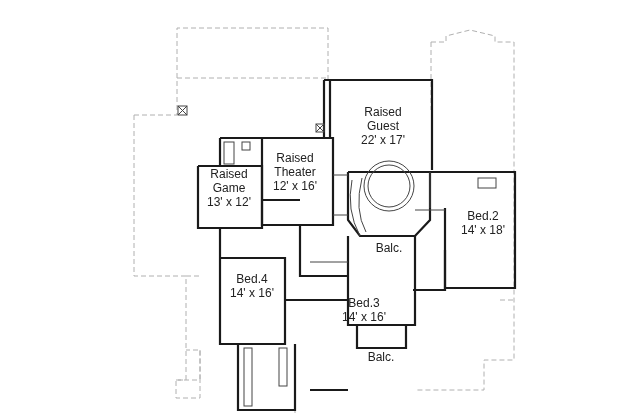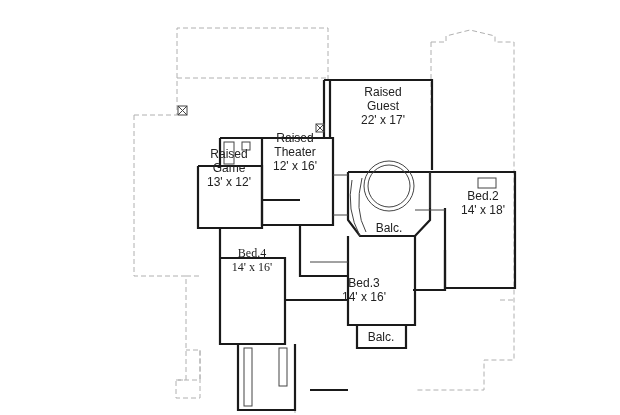--- a/index.html
+++ b/index.html
@@ -1,18 +1,18 @@
 <!DOCTYPE html>
 <html><head>
 <meta charset="utf-8">
 <style>
   html, body { margin:0; padding:0; background:#ffffff; }
   body { width:620px; height:415px; overflow:hidden; position:relative; font-family:"Liberation Sans", sans-serif; }
   svg { position:absolute; left:0; top:0; }
-  .lbl { position:absolute; text-align:center; color:#222; font-size:12px; line-height:14px; white-space:nowrap; transform:translateX(-50%); }
+  .lbl { position:absolute; text-align:center; color:#222; font-size:12px; line-height:14px; white-space:nowrap; transform:translateX(-50%);margin-top:20px; }
   .lbl span { display:block; }
 </style>
 </head>
 <body>
 
 <svg width="620" height="415" viewBox="0 0 620 415">
 
   <g fill="none" stroke="#b0b0b0" stroke-width="1" stroke-dasharray="5,3">
     <polyline points="177,78 177,28 328,28 328,80"></polyline>
     <polyline points="177,78 328,78"></polyline>
@@ -94,21 +94,21 @@
 </div>
 <div class="lbl" style="left:229px;top:147px;">
   <span>Raised</span>
   <span>Game</span>
   <span>13' x 12'</span>
 </div>
 <div class="lbl" style="left:483px;top:189px;">
   <span>Bed.2</span>
   <span>14' x 18'</span>
 </div>
-<div class="lbl" style="left:252px;top:246px;font-family:Liberation Serif, serif;">
+<div class="lbl" style="left:252px;top:252px;">
   <span>Bed.4</span>
   <span>14' x 16'</span>
 </div>
 <div class="lbl" style="left:364px;top:276px;">
   <span>Bed.3</span>
   <span>14' x 16'</span>
 </div>
 <div class="lbl" style="left:389px;top:221px;">
   <span>Balc.</span>
 </div>

